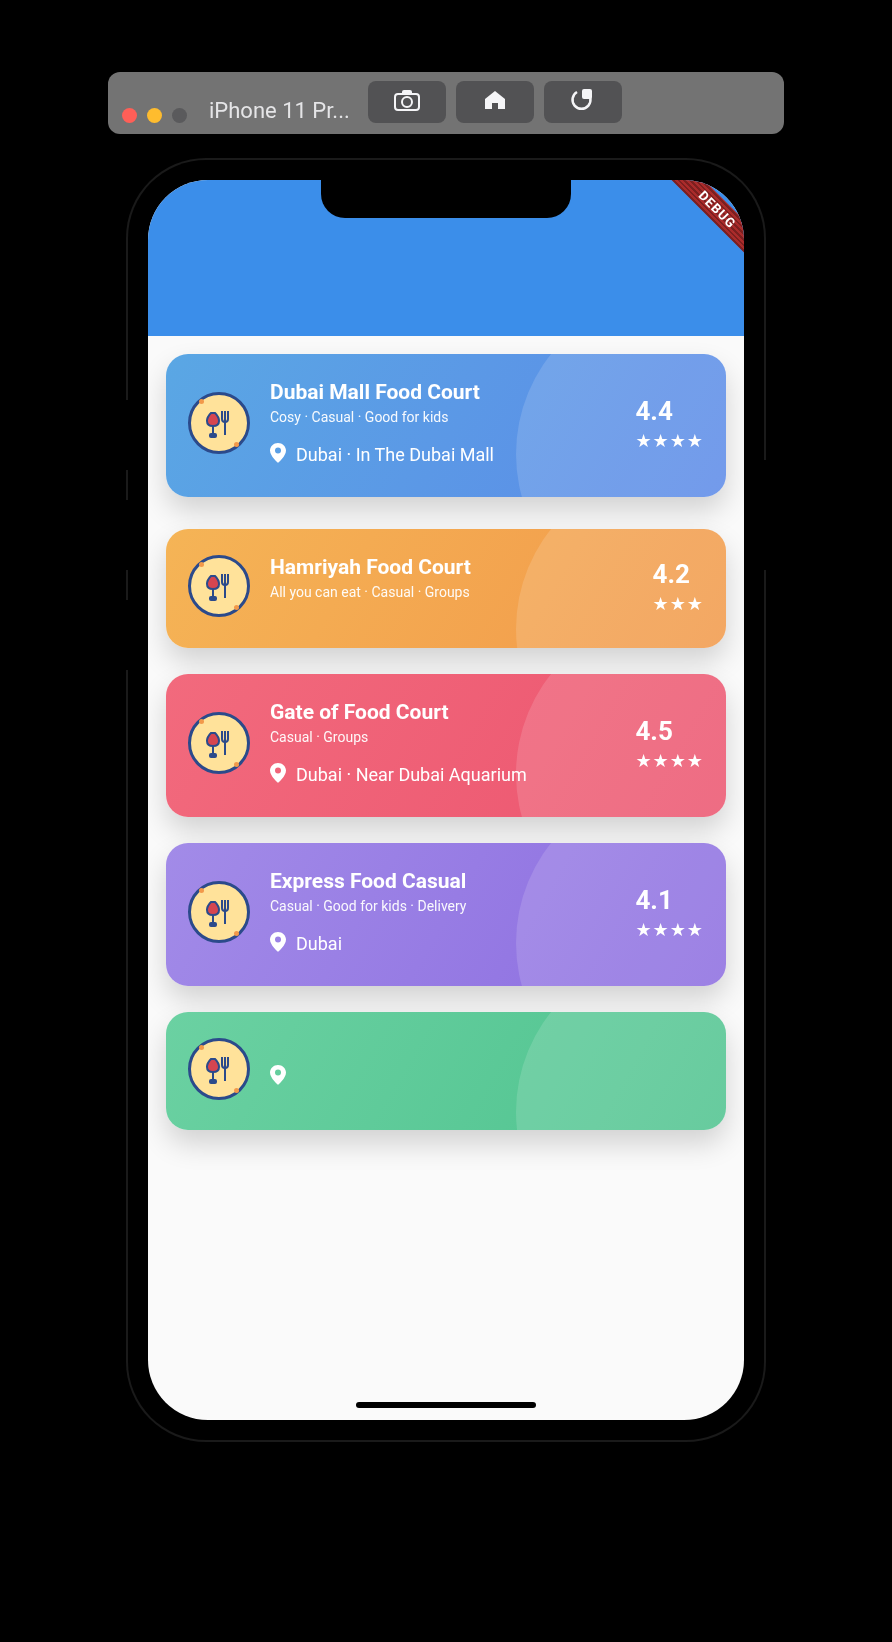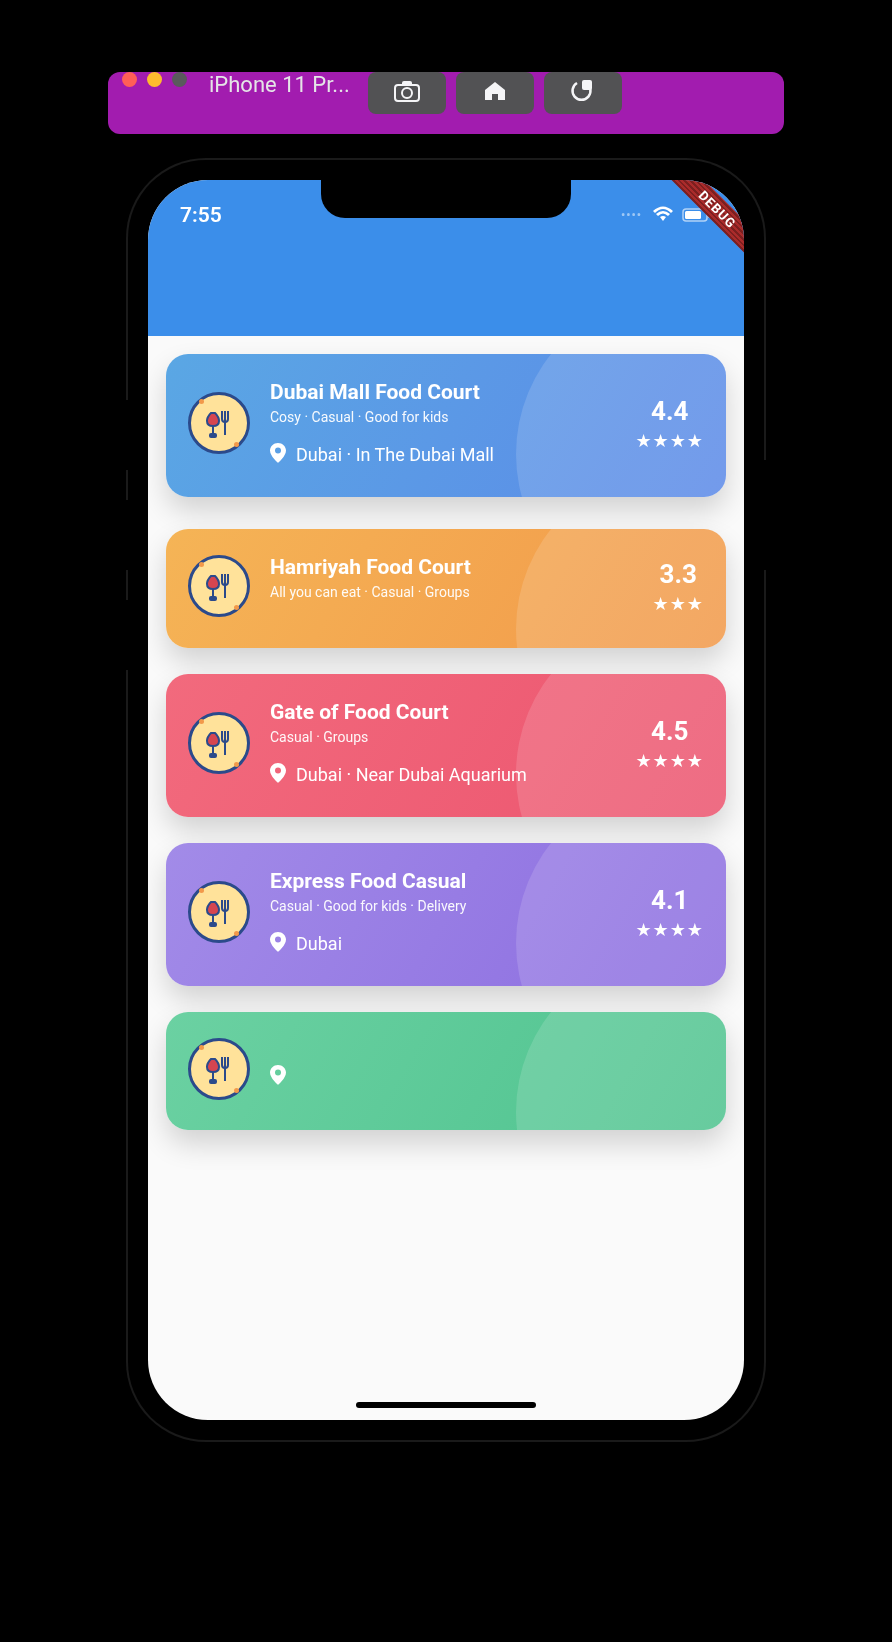--- a/index.html
+++ b/index.html
@@ -12,25 +12,25 @@
   overflow: hidden;
 }
 
 
 .mac-toolbar {
   position: absolute;
   top: 72px;
   left: 108px;
   width: 676px;
   height: 62px;
-  background: #a21caf;
+  background: #737373;
   border-radius: 12px;
   display: flex;
-  align-items: flex-start;
-  padding: 0 14px;
+  align-items: flex-end;
+  padding: 11px 14px;
   gap: 10px;
   box-shadow: 0 2px 10px rgba(0,0,0,0.4);
 }
 .traffic-lights { display: flex; gap: 10px; margin-right: 8px; }
 .traffic-light { width: 15px; height: 15px; border-radius: 50%; }
 .tl-red { background: #ff5f57; }
 .tl-yellow { background: #febc2e; }
 .tl-green { background: #5a5a5c; }
 .mac-title { color: #e5e5e7; font-size: 22px; font-weight: 400; flex: 0 0 auto; margin-left: 4px; margin-right: 8px; }
 .mac-btn {
@@ -196,21 +196,21 @@
 }
 .card-icon::before { top: 4px; left: 8px; }
 .card-icon::after { bottom: 4px; right: 8px; }
 
 .card-middle { flex: 1; position: relative; z-index: 2; }
 .card-title { font-size: 21px; font-weight: 700; margin-bottom: 4px; }
 .card-tags { font-size: 14px; opacity: 0.95; margin-bottom: 16px; line-height: 1.35; }
 .card-loc { font-size: 18px; display: flex; align-items: center; gap: 10px; }
 .card-loc svg { fill: #fff; flex: 0 0 auto; }
 
-.card-rating { text-align: center; position: relative; z-index: 2; padding-left: 10px; }
+.card-rating { position: relative; z-index: 2; padding-left: 10px; }
 .rating-num { font-size: 26px; font-weight: 700; margin-bottom: 4px; }
 .stars { font-size: 18px; letter-spacing: 1px; }
 
 .home-indicator {
   position: absolute;
   bottom: 12px;
   left: 50%;
   transform: translateX(-50%);
   width: 180px;
   height: 6px;
@@ -255,38 +255,20 @@
     </span>
   </div>
 </div>
 
 <div class="phone">
   <div class="screen">
     <div class="notch"></div>
 
     <div class="header">
       <div class="debug-banner">DEBUG</div>
-      <div class="status-bar">
-        <span>7:55</span>
-        <div class="status-right">
-          <span class="dots">••••</span>
-          <span>
-            <svg width="22" height="16" viewBox="0 0 22 16">
-                <path d="M11 15 L14 11 Q11 9 8 11 Z M4 8 Q11 2 18 8 L16 10 Q11 5 6 10 Z M1 5 Q11 -4 21 5 L19 7 Q11 -1 3 7 Z"></path>
-              </svg>
-          </span>
-          <span>
-            <svg width="30" height="14" viewBox="0 0 30 14">
-                <rect x="1" y="1" width="24" height="12" rx="3" fill="none" stroke="#fff" stroke-width="1.5" opacity="0.6"></rect>
-                <rect x="3" y="3" width="16" height="8" rx="1.5" fill="#fff"></rect>
-                <rect x="26" y="4" width="3" height="6" rx="1.5" fill="#fff" opacity="0.6"></rect>
-              </svg>
-          </span>
-        </div>
-      </div>
     </div>
 
     <div class="content" id="card-list">
         <div class="card card-blue">
           <div class="card-icon">
             <svg width="36" height="36" viewBox="0 0 36 36">
               <g stroke="#2b4a8b" stroke-width="2" fill="none">
                 <path d="M10 8 Q6 12 6 16 Q6 21 12 21 Q18 21 18 16 Q18 12 14 8 Z" fill="#d64550"></path>
                 <line x1="12" y1="21" x2="12" y2="30"></line>
                 <rect x="9" y="29" width="6" height="3" rx="1" fill="#2b4a8b"></rect>
@@ -324,21 +306,21 @@
                 <line x1="27" y1="6" x2="27" y2="14"></line>
                 <path d="M21 14 Q21 17 24 17 Q27 17 27 14"></path>
               </g>
             </svg>
           </div>
           <div class="card-middle">
             <div class="card-title">Hamriyah Food Court</div>
             <div class="card-tags">All you can eat · Casual · Groups</div>
           </div>
           <div class="card-rating">
-            <div class="rating-num">3.3</div>
+            <div class="rating-num">4.2</div>
             <div class="stars">★★★</div>
           </div>
         </div>
         <div class="card card-pink">
           <div class="card-icon">
             <svg width="36" height="36" viewBox="0 0 36 36">
               <g stroke="#2b4a8b" stroke-width="2" fill="none">
                 <path d="M10 8 Q6 12 6 16 Q6 21 12 21 Q18 21 18 16 Q18 12 14 8 Z" fill="#d64550"></path>
                 <line x1="12" y1="21" x2="12" y2="30"></line>
                 <rect x="9" y="29" width="6" height="3" rx="1" fill="#2b4a8b"></rect>

